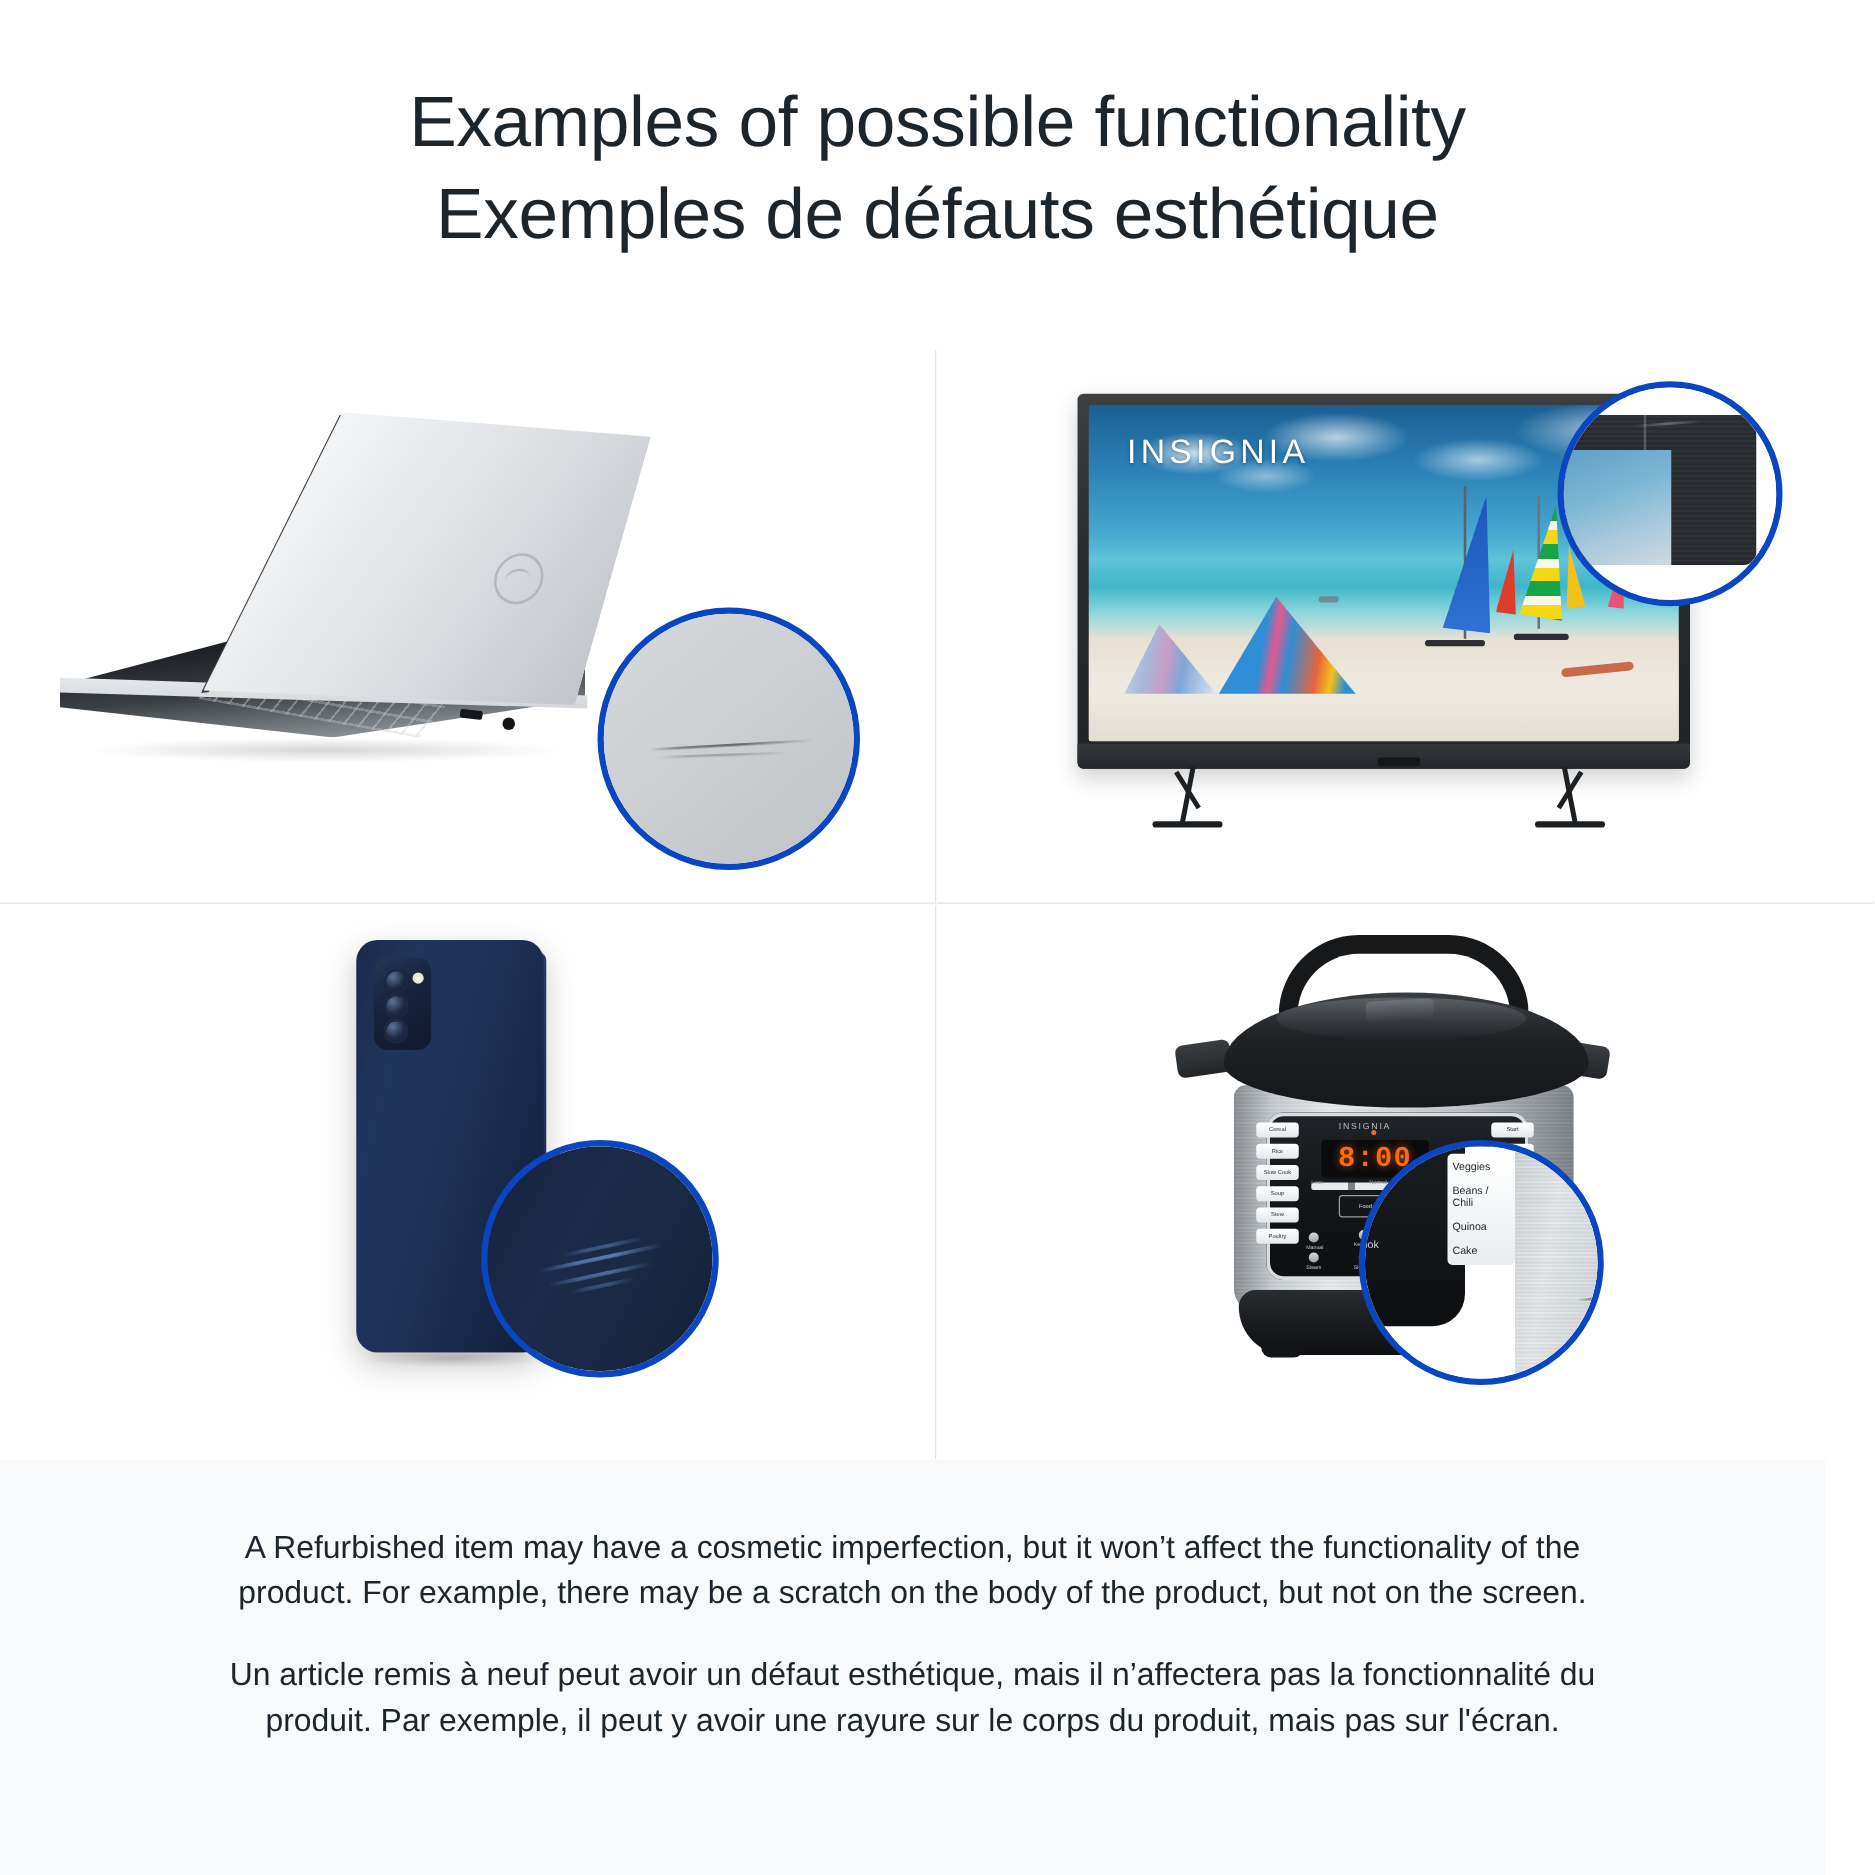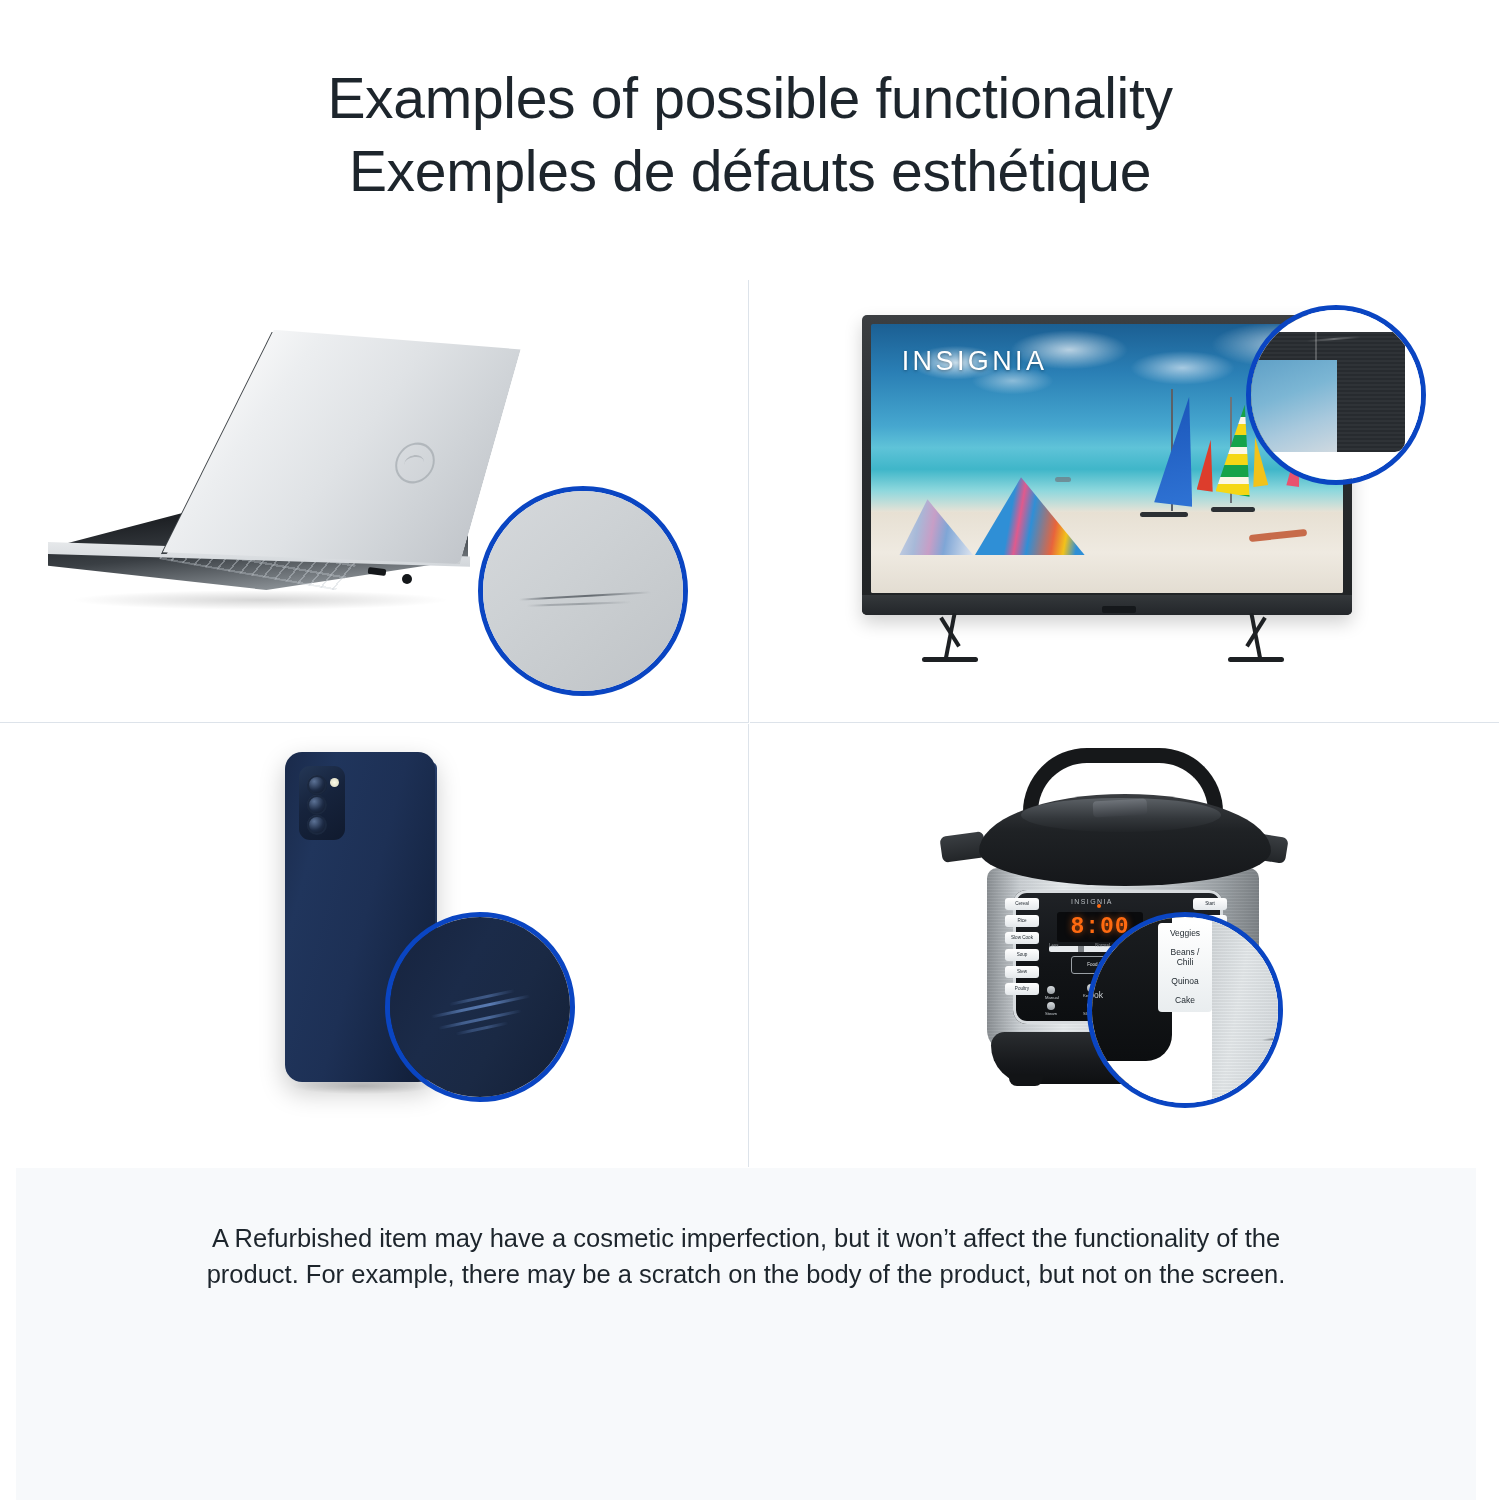--- a/index.html
+++ b/index.html
@@ -419,42 +419,42 @@
     background: linear-gradient(180deg,#1b1e21,#0c0e10);
     border-radius: 0 0 26px 0;
   }
   .pc-zoom-btncol {
     position:absolute; left: 66px; top: 6px;
     display:flex; flex-direction:column; gap:10px;
     background: linear-gradient(180deg,#ffffff,#e9edef);
     padding: 6px 4px; border-radius: 4px; width: 54px; box-sizing:border-box;
   }
   .pc-zoom-btn {
-    color:#1d252c; font-size: 8.5px; text-align:center; line-height:1.1;
+    color:#1d252c; font-size: 8.5px; text-align:left; line-height:1.1;
   }
   .pc-zoom-steel {
     position:absolute; left: 120px; top: -8px; right:-20px; bottom:-8px;
     background:
       repeating-linear-gradient(180deg, rgba(255,255,255,0.07) 0 1px, rgba(0,0,0,0.04) 1px 3px),
       linear-gradient(100deg,#cfd4d7 0%, #e4e8ea 35%, #d6dbde 70%, #c3c8cc 100%);
   }
   .pc-zoom-scratch {
     position:absolute; left: 58%; top: 64%; width: 30%; height: 2px;
     background: linear-gradient(90deg, rgba(110,116,122,0), rgba(96,102,108,.85), rgba(110,116,122,0));
     transform: rotate(-5deg);
   }
   .pc-zoom-sidecol {
     position:absolute; left: 8px; top: 54px;
     color:#cfd4d8; font-size: 8.5px; line-height: 2.4;
   }
 
   
   .footer {
     position:absolute;
-    left:16px; top: 1168px; width: 1460px; height: 332px;
+    left:0; top: 1168px; width: 1460px; height: 332px;
     background: #f7f9fb;
     box-sizing: border-box;
     padding: 52px 180px 0 180px;
     text-align:center;
   }
   .footer p {
     margin: 0 0 30px 0;
     font-size: 25.5px;
     line-height: 1.42;
     font-weight: 300;
@@ -637,13 +637,14 @@
             <div class="pc-zoom-btn">Cake</div>
           </div>
         </div>
       </div>
     </div>
   </div>
 </div>
 
 <div class="footer">
   <p>A Refurbished item may have a cosmetic imperfection, but it won’t affect the functionality of the product. For example, there may be a scratch on the body of the product, but not on the screen.</p>
+  <p>Un article remis à neuf peut avoir un défaut esthétique, mais il n’affectera pas la fonctionnalité du produit. Par exemple, il peut y avoir une rayure sur le corps du produit, mais pas sur l'écran.</p>
 </div>
 
 </body></html>

